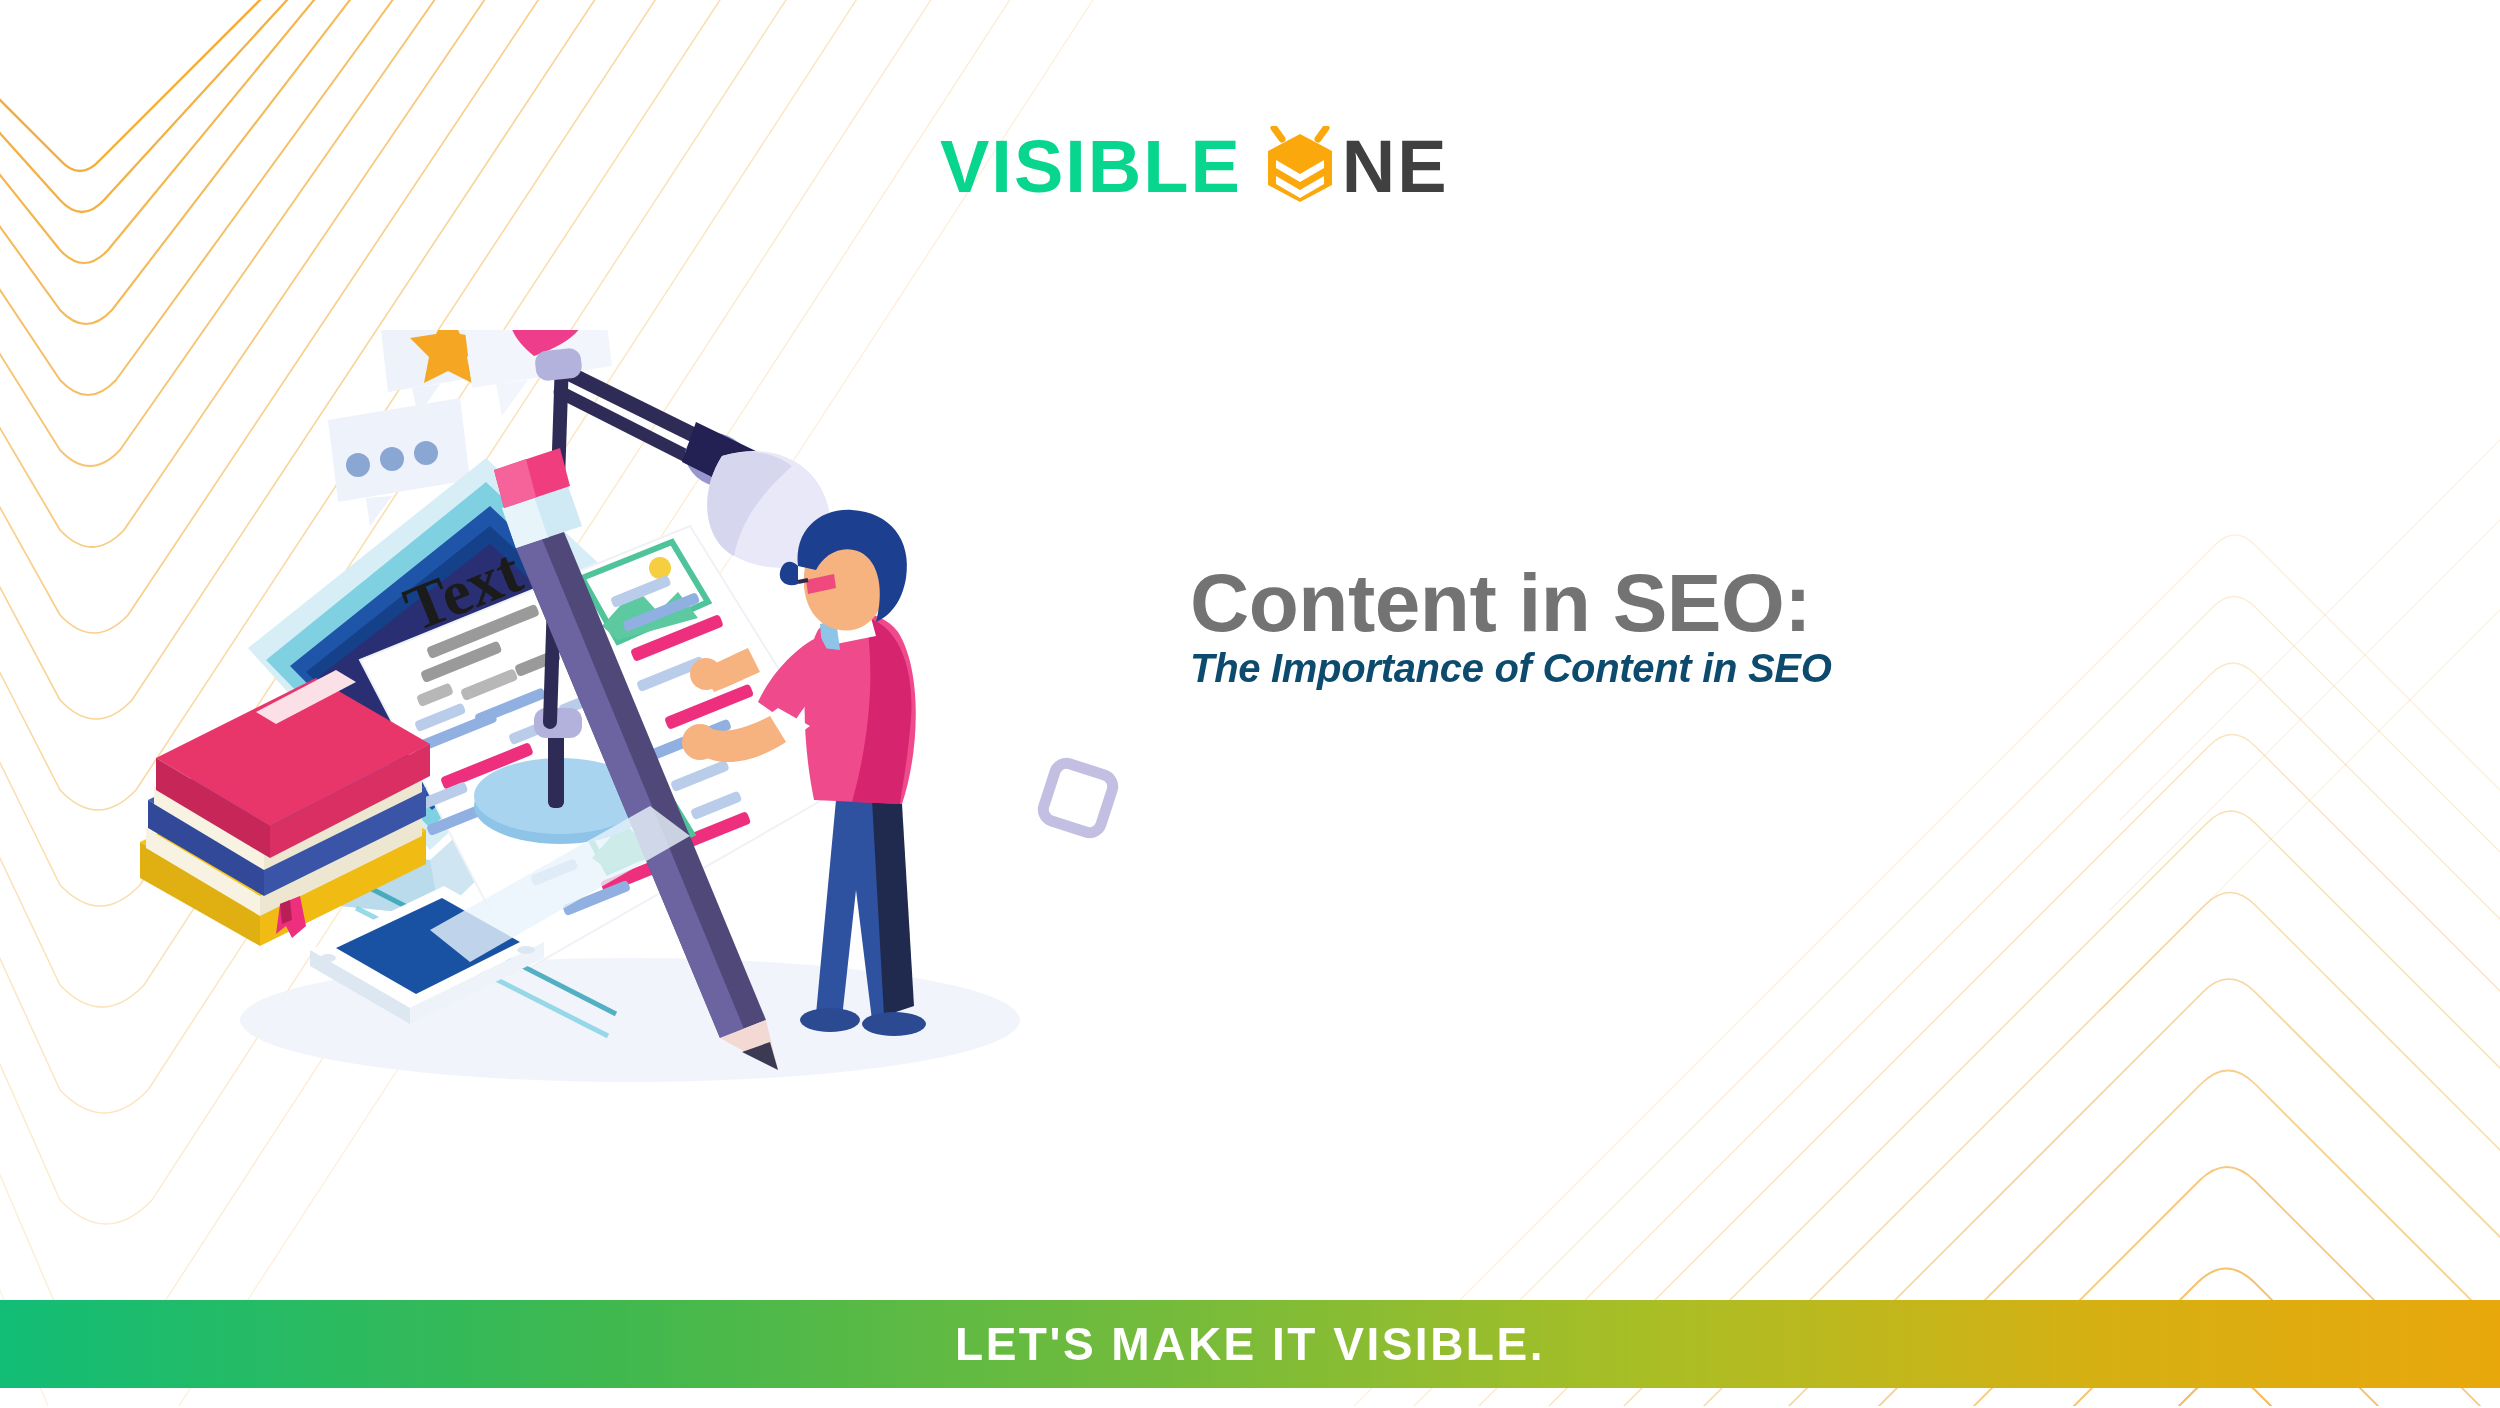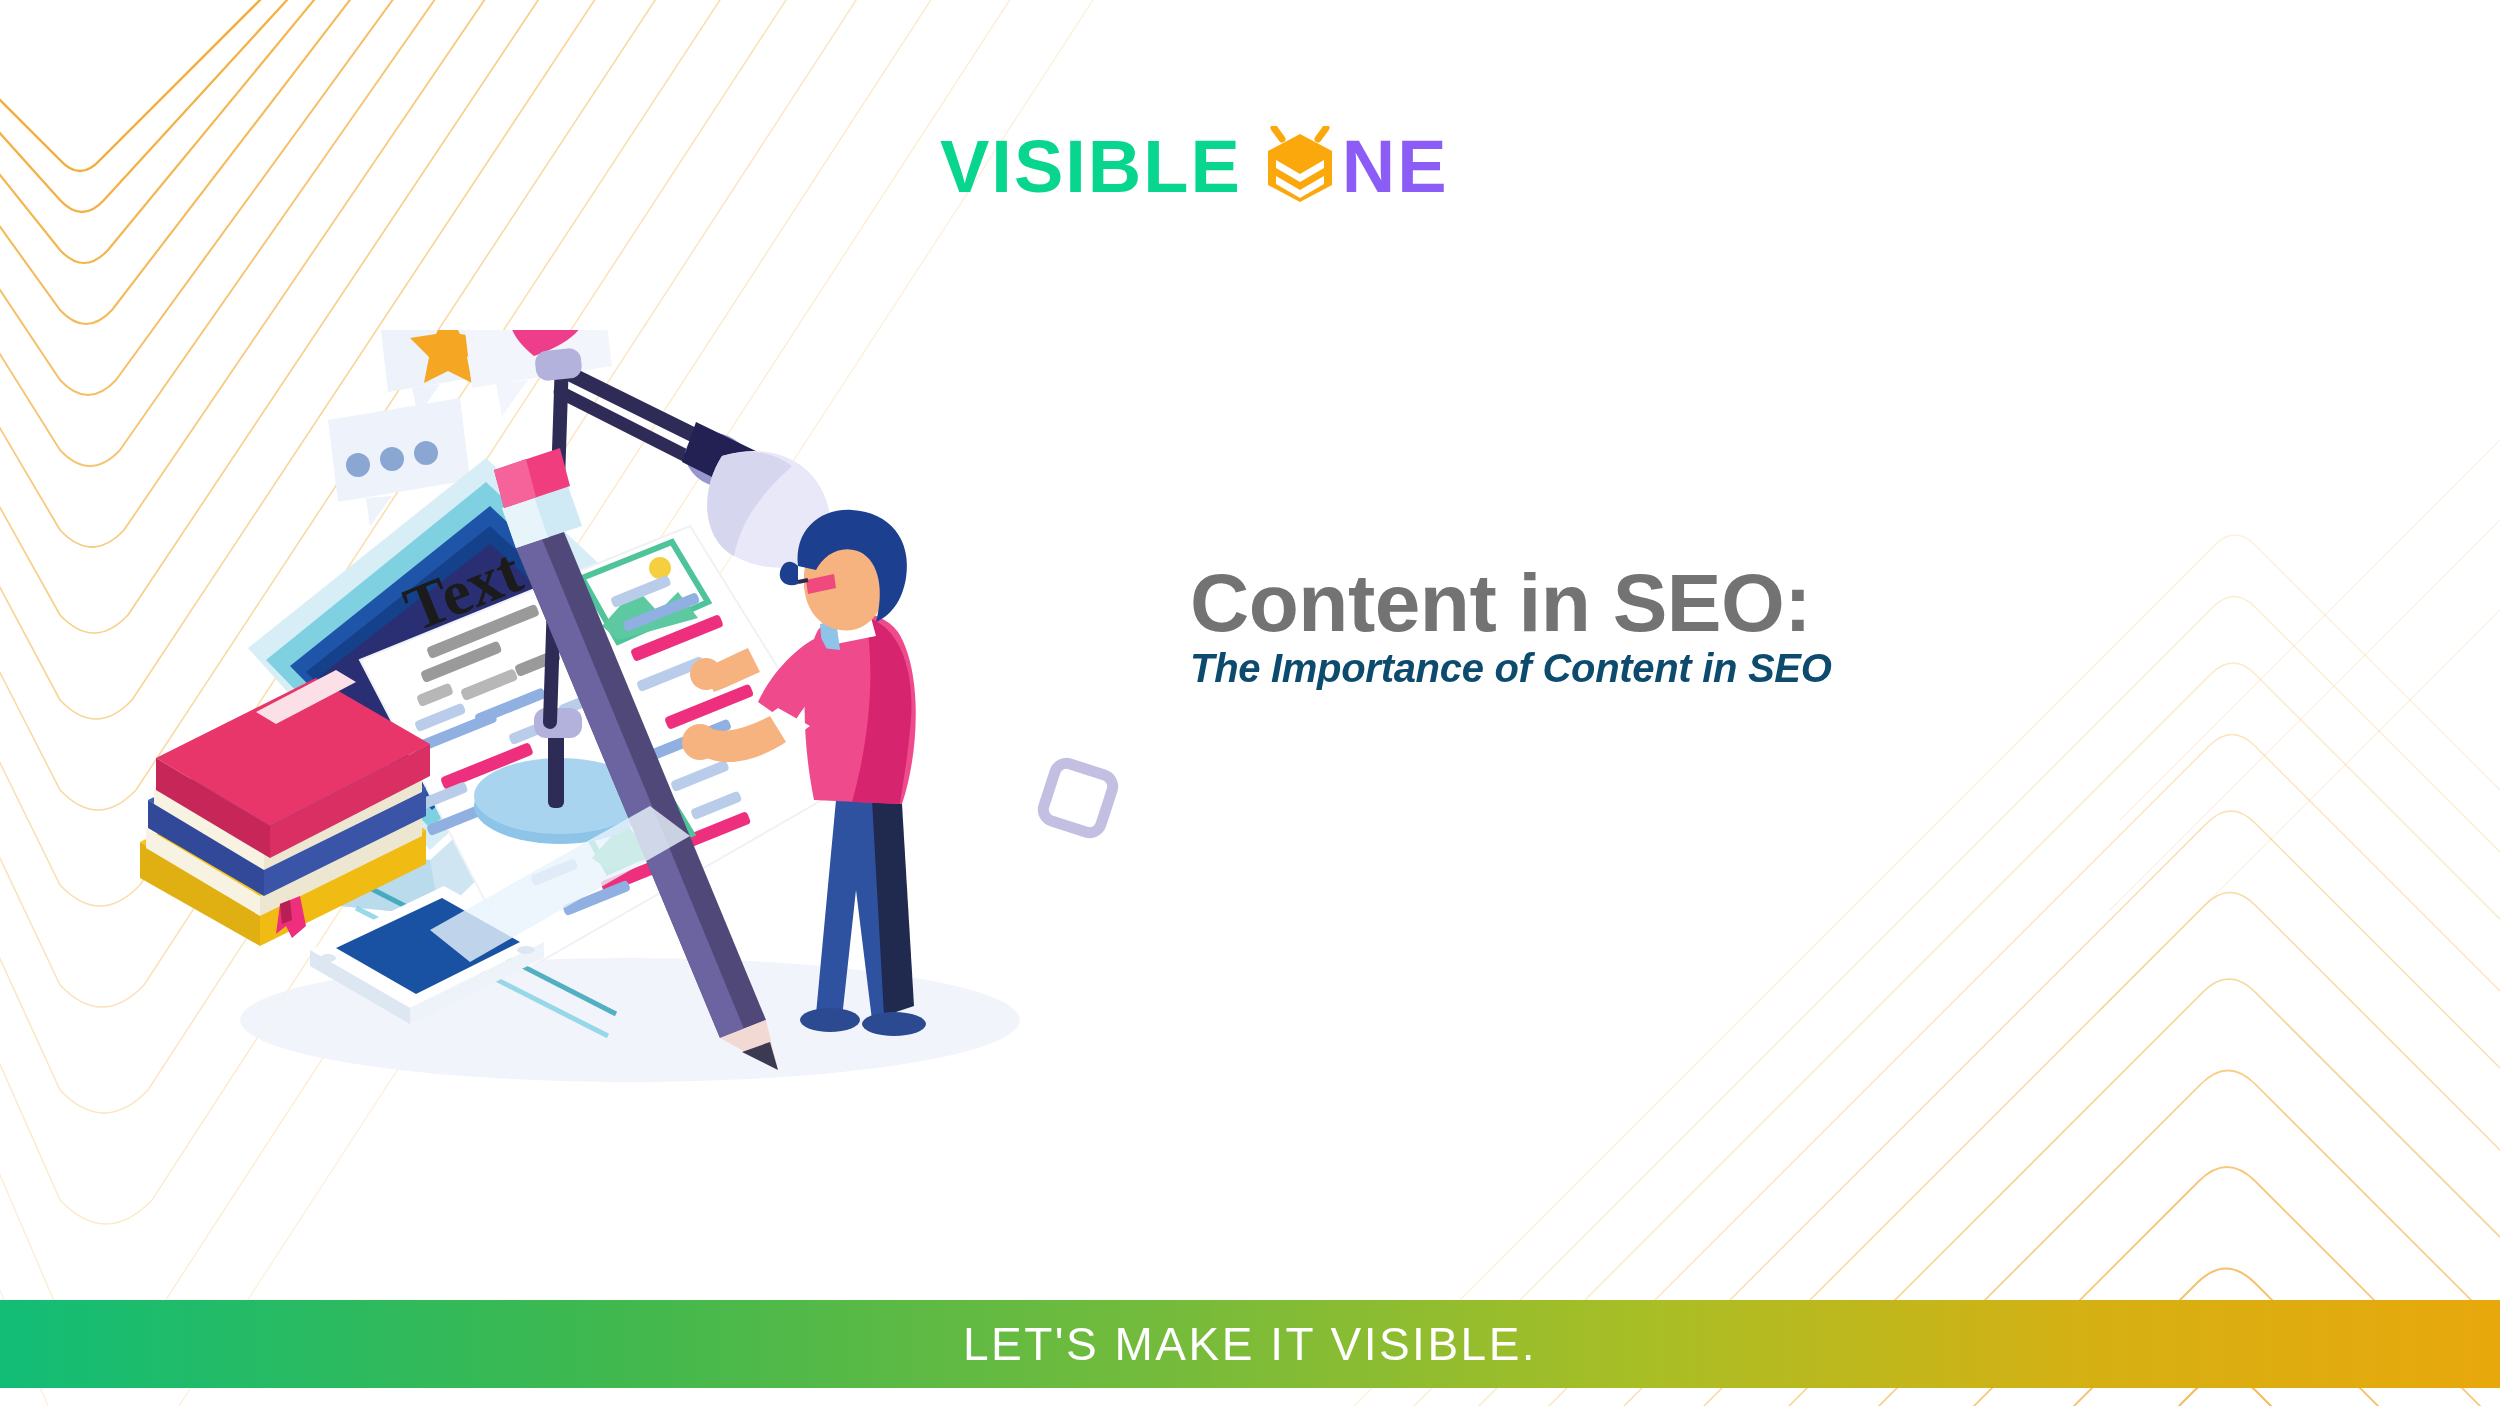--- a/index.html
+++ b/index.html
@@ -32,21 +32,21 @@
     height:78px;
   }
   .logo-word {
     font-family:"Liberation Sans", sans-serif;
     font-weight:bold;
     font-size:74px;
     letter-spacing:2px;
     line-height:1;
   }
   .logo-visible { color:#08d68e; }
-  .logo-ne { color:#8b5cf6; }
+  .logo-ne { color:#404040; }
   #bee-mark { width:80px; height:82px; margin:0 2px 0 18px; display:block; }
 
   
   #headline-block {
     position:absolute;
     left:1190px; top:560px;
     width:1240px;
   }
   #headline {
     font-family:"Liberation Sans", sans-serif;
@@ -80,21 +80,21 @@
   #footer-bar {
     position:absolute;
     left:0; bottom:18px;
     width:2500px; height:88px;
     background:linear-gradient(90deg,#12bd76 0%, #3fb84f 24%, #73bb3c 46%, #a9be25 66%, #d6b013 84%, #e8a80c 100%);
     display:flex; align-items:center; justify-content:center;
   }
   #footer-text {
     color:#ffffff;
     font-family:"Liberation Sans", sans-serif;
-    font-weight:normal;
+    font-weight:bold;
     font-size:46px;
     letter-spacing:2.5px;
   }
 </style>
 </head>
 <body>
 
 <div id="stage">
 
   <div class="bg-layer">

